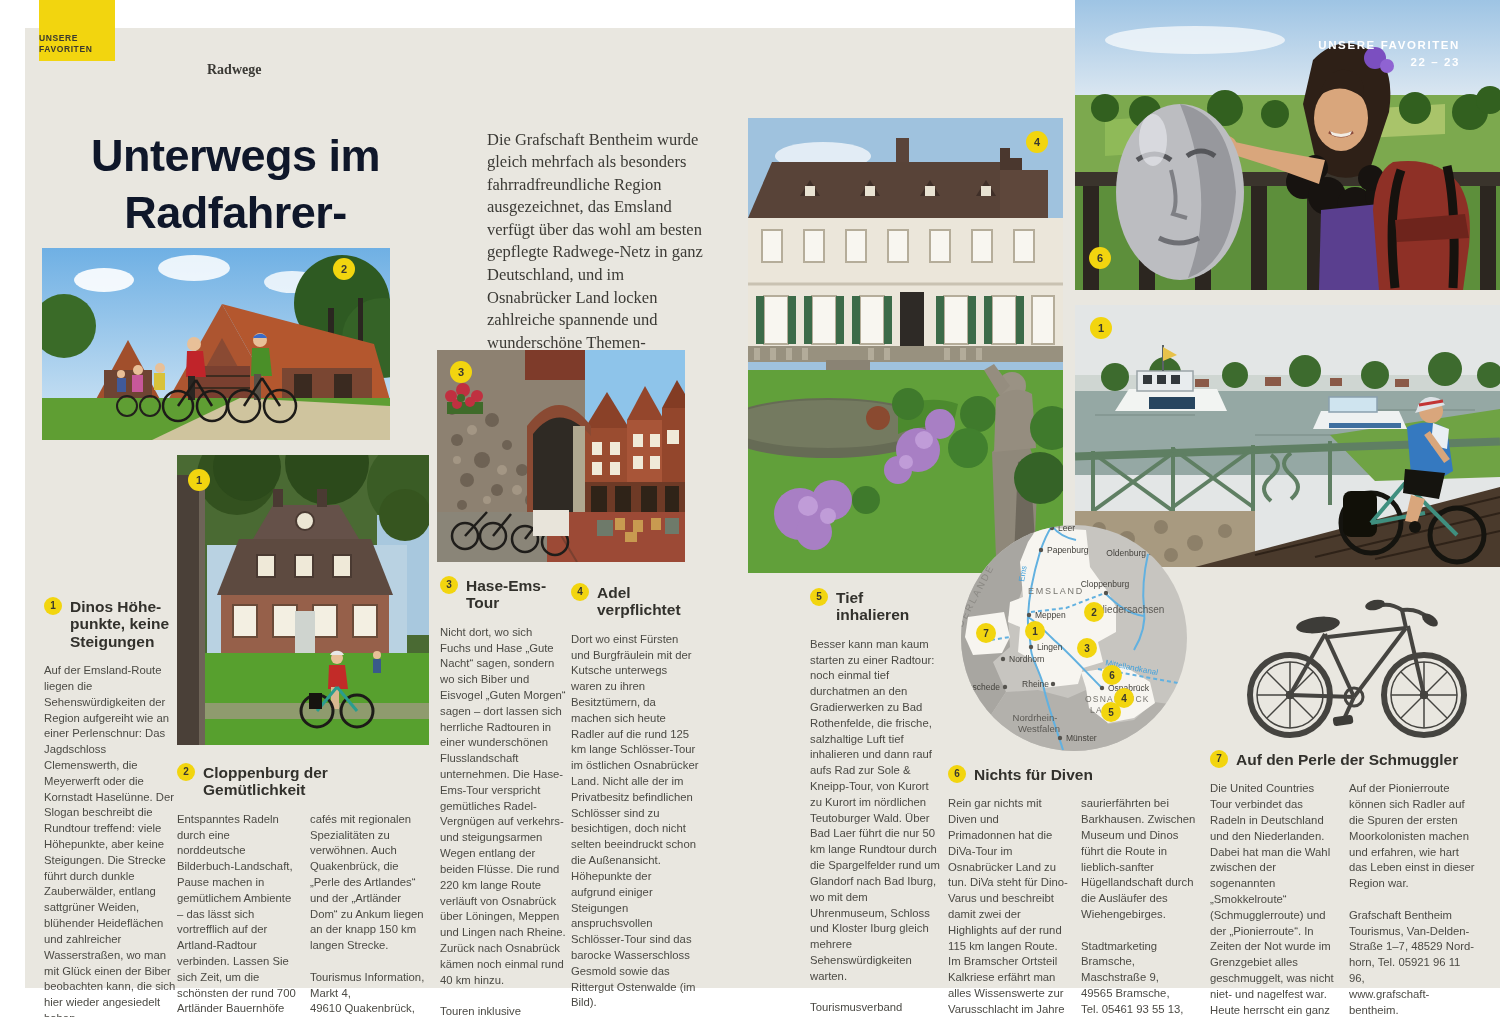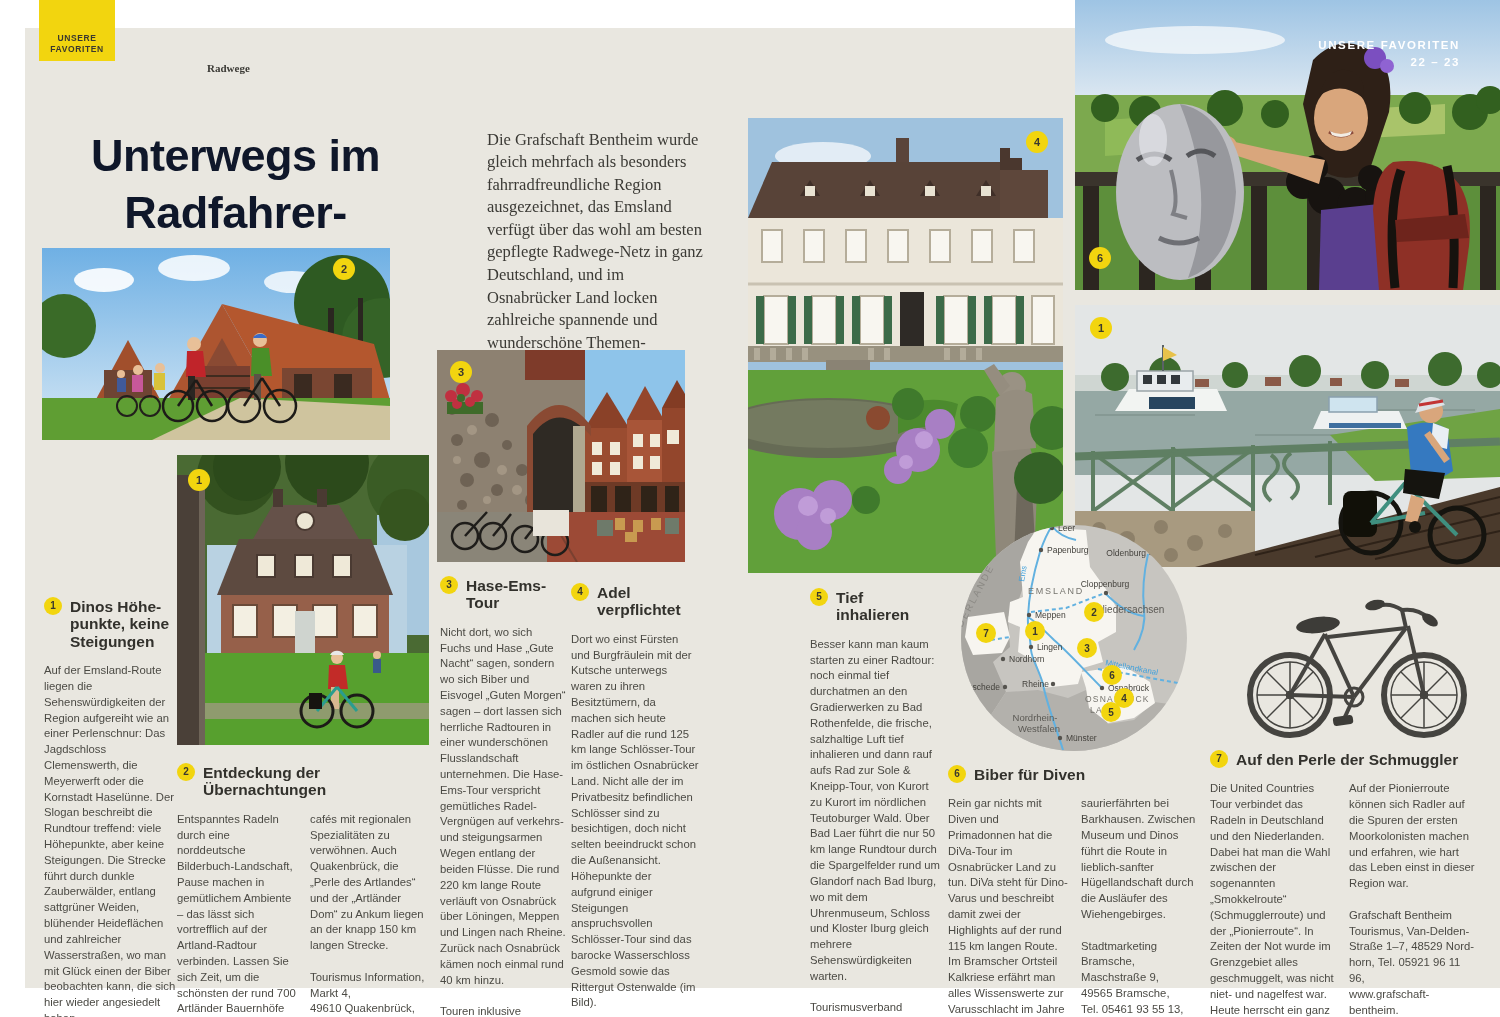--- a/index.html
+++ b/index.html
@@ -6,24 +6,24 @@
   body{
     width:1500px;height:1017px;position:relative;background:#ffffff;
     font-family:"Liberation Sans",sans-serif;overflow:hidden;
     -webkit-font-smoothing:antialiased;
   }
   .page-bg{position:absolute;left:25px;top:28px;width:1475px;height:960px;background:#e9e7e0;}
 
   
   .tab{position:absolute;left:39px;top:0;width:76px;height:61px;background:#f2d50f;
        font-weight:bold;font-size:8.5px;line-height:1.35;letter-spacing:.6px;color:#3a392f;
-       text-align:center;padding-top:33px;box-sizing:border-box;white-space:pre-line;}
+       text-align:left;padding-top:33px;box-sizing:border-box;white-space:pre-line;}
 
   .kicker{position:absolute;left:207px;top:62px;font-family:"Liberation Serif",serif;
-          font-weight:bold;font-size:11px;color:#3b3a35;}
+          font-weight:bold;font-size:14px;color:#3b3a35;}
 
   .title{position:absolute;left:38px;top:98px;width:395px;text-align:center;
          font-size:45px;line-height:1.26;color:#0f172a;letter-spacing:-.5px;white-space:pre-line;}
 
   .intro{position:absolute;left:487px;top:112px;width:218px;font-family:"Liberation Serif",serif;
          font-size:16.5px;line-height:1.37;color:#3b3a35;}
 
   
   .photo{position:absolute;overflow:hidden;background:#bfb9ad;}
   .photo svg{display:block;width:100%;height:100%;}
@@ -647,21 +647,21 @@
 Ordeniederung 2,
 49716 Meppen, Tel. 05931
 44 22 66, www.emsland.de</p>
 
   </div>
 </div>
 
 <div class="sec" style="left:177px;top:764px;width:254px;">
   <div class="sec-head">
     <span class="nbadge">2</span>
-    <h3>Entdeckung der Übernachtungen</h3>
+    <h3>Cloppenburg der Gemütlichkeit</h3>
   </div>
   <div class="cols">
     <p class="col" style="width:120px;">Entspanntes Radeln durch eine norddeutsche Bilderbuch-Landschaft, Pause machen in gemütlichem Ambiente – das lässt sich vortrefflich auf der Artland-Radtour verbinden. Lassen Sie sich Zeit, um die schönsten der rund 700 Artländer Bauernhöfe mit ihrem reich verzierten Fachwerk zu besichtigen und sich in einem der Hof-</p>
     <p class="col" style="width:121px;">cafés mit regionalen Spezialitäten zu verwöhnen. Auch Quakenbrück, die „Perle des Artlandes“ und der „Artländer Dom“ zu Ankum liegen an der knapp 150 km langen Strecke.
 
 Tourismus Information,
 Markt 4,
 49610 Quakenbrück,
 Tel. 05431 907590,
 www.artland.de</p>
@@ -715,21 +715,21 @@
 49074 Osnabrück,
 Tel. 0541 3 23 45 67,
 www.osnabruecker-land.de</p>
 
   </div>
 </div>
 
 <div class="sec" style="left:948px;top:766px;width:254px;">
   <div class="sec-head">
     <span class="nbadge">6</span>
-    <h3>Biber für Diven</h3>
+    <h3>Nichts für Diven</h3>
   </div>
   <div class="cols">
     <p class="col" style="width:120px;">Rein gar nichts mit Diven und Primadonnen hat die DiVa-Tour im Osnabrücker Land zu tun. DiVa steht für Dino-Varus und beschreibt damit zwei der Highlights auf der rund 115 km langen Route. Im Bramscher Ortsteil Kalkriese erfährt man alles Wissenswerte zur Varusschlacht im Jahre 9 n. Chr. Einige Millionen Jahre älter sind die Dino-</p>
     <p class="col" style="width:121px;">saurierfährten bei Barkhausen. Zwischen Museum und Dinos führt die Route in lieblich-sanfter Hügellandschaft durch die Ausläufer des Wiehengebirges.
 
 Stadtmarketing Bramsche,
 Maschstraße 9,
 49565 Bramsche,
 Tel. 05461 93 55 13,
 www.varus-region.de und

